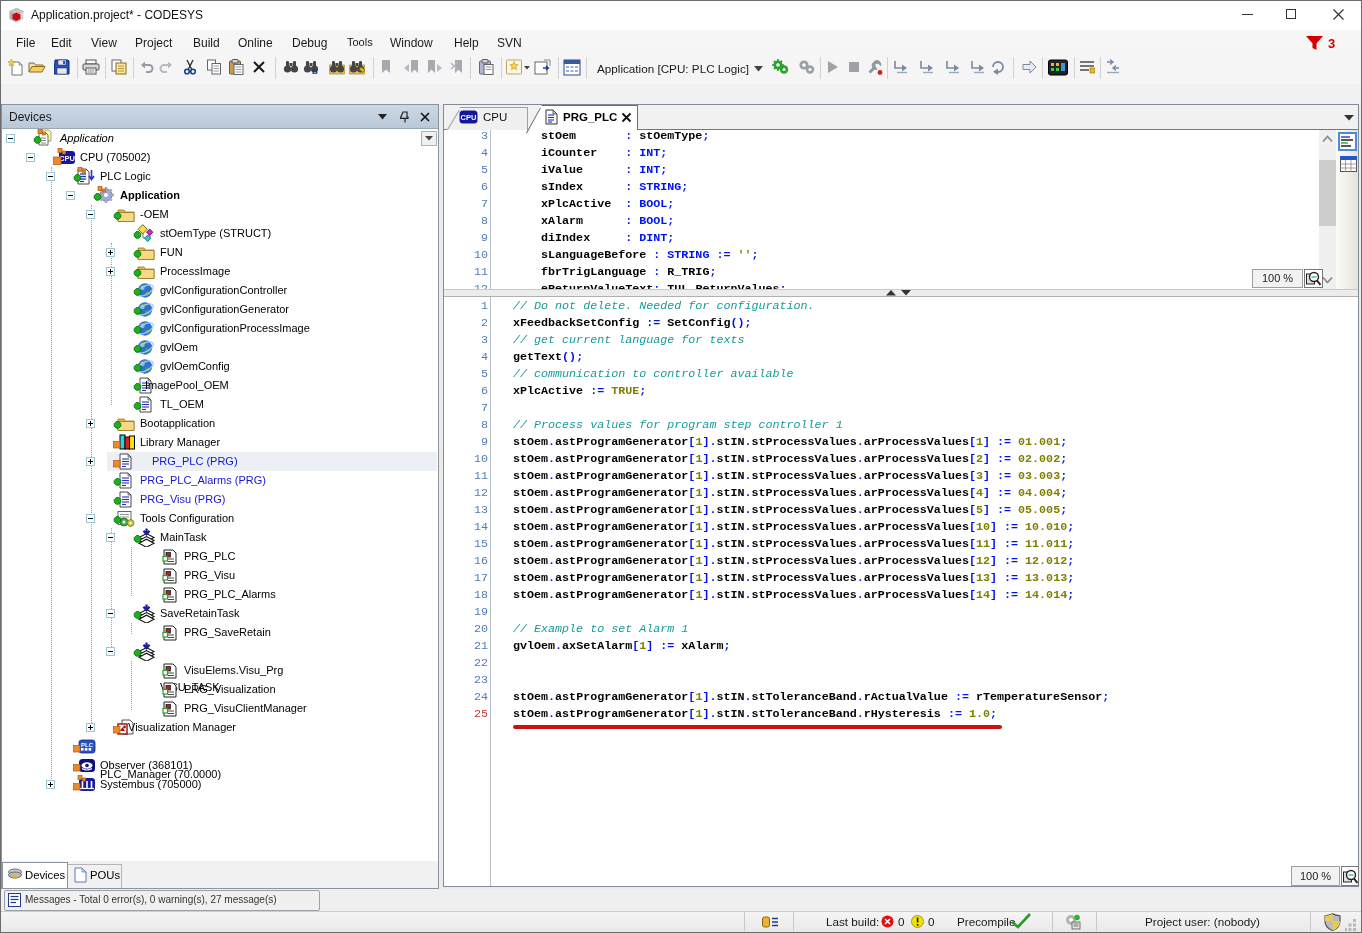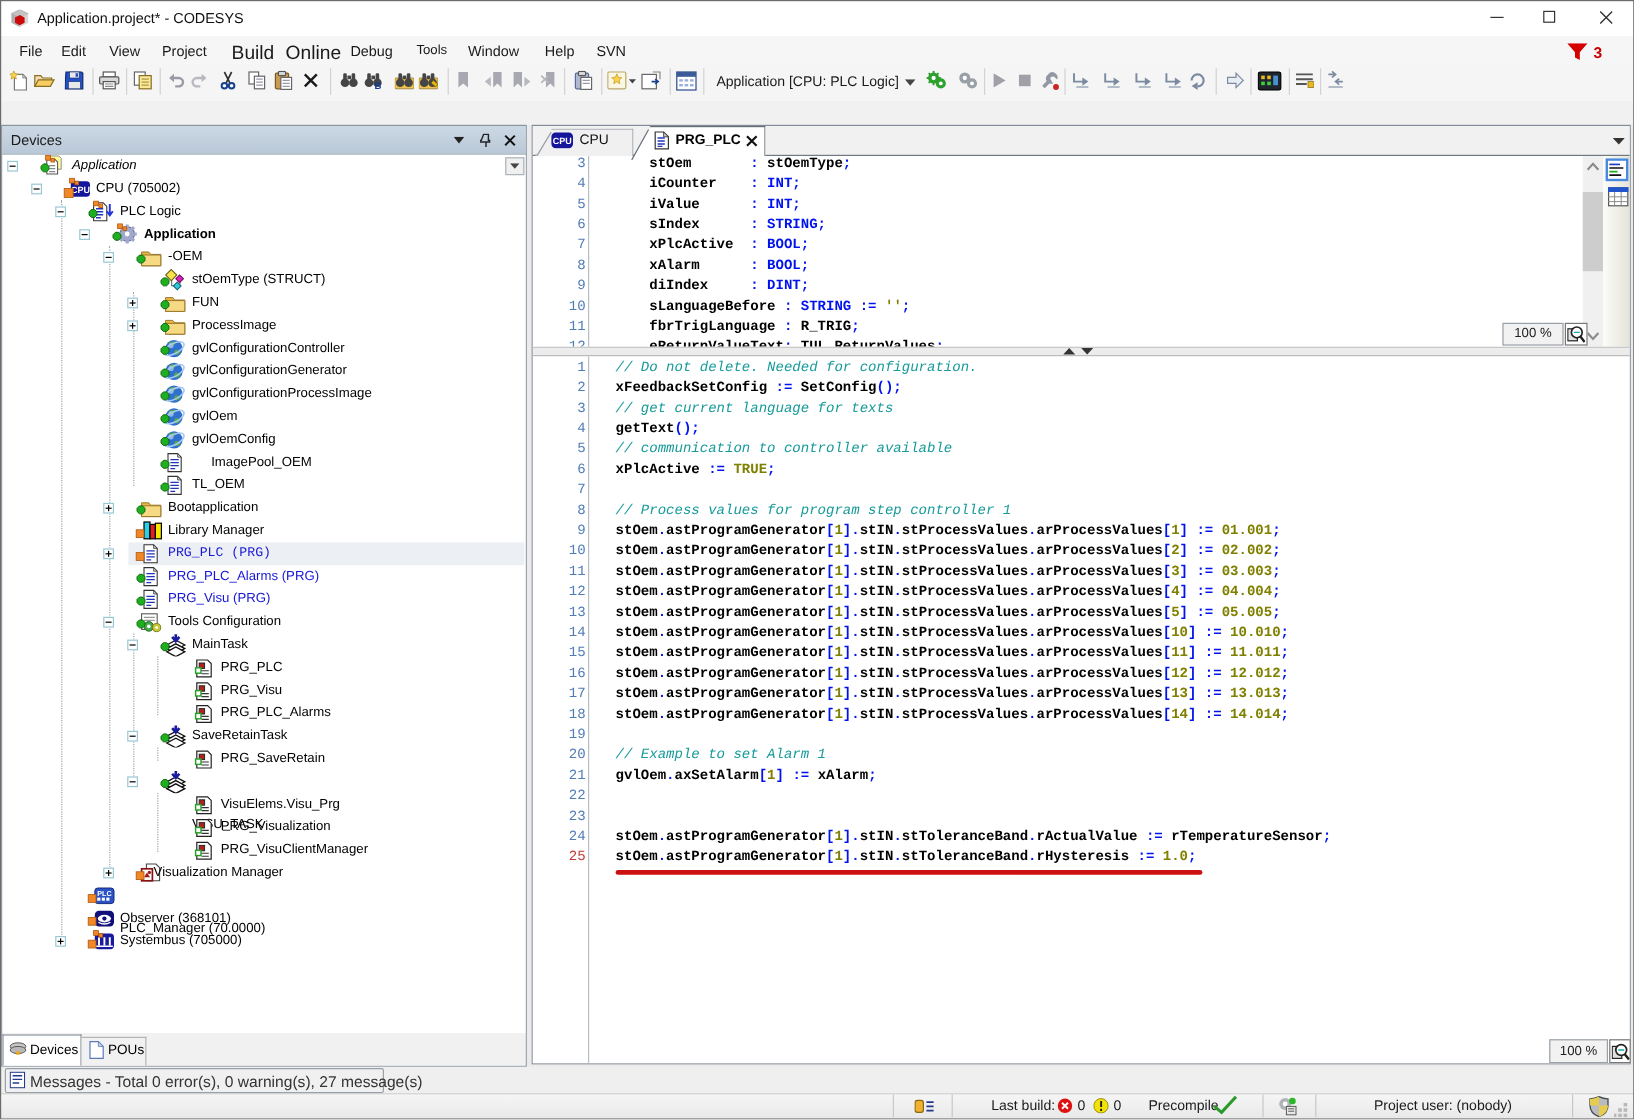--- a/index.html
+++ b/index.html
@@ -32,22 +32,22 @@
 <div class="abs" style="left:1242px;top:14px;width:11px;height:1px;background:#333"></div>
 <div class="abs" style="left:1286px;top:9px;width:10px;height:10px;border:1px solid #333"></div>
 <svg class="abs" style="left:1333px;top:9px" width="11" height="11" viewBox="0 0 11 11">
     <path d="M0.5,0.5 L10.5,10.5 M10.5,0.5 L0.5,10.5" stroke="#333" stroke-width="1.2"></path>
   </svg>
 <div class="abs" style="left:1px;top:30px;width:1360px;height:23px;background:#f6f6f6"></div>
 <div class="abs" style="left:16px;top:36px;font-size:12px;color:#1a1a1a">File</div>
 <div class="abs" style="left:51px;top:36px;font-size:12px;color:#1a1a1a">Edit</div>
 <div class="abs" style="left:91px;top:36px;font-size:12px;color:#1a1a1a">View</div>
 <div class="abs" style="left:135px;top:36px;font-size:12px;color:#1a1a1a">Project</div>
-<div class="abs" style="left:193px;top:36px;font-size:16px;color:#1a1a1a">Build</div>
-<div class="abs" style="left:238px;top:36px;font-size:16px;color:#1a1a1a">Online</div>
+<div class="abs" style="left:193px;top:36px;font-size:12px;color:#1a1a1a">Build</div>
+<div class="abs" style="left:238px;top:36px;font-size:12px;color:#1a1a1a">Online</div>
 <div class="abs" style="left:292px;top:36px;font-size:12px;color:#1a1a1a">Debug</div>
 <div class="abs" style="left:347px;top:36px;font-size:11px;color:#1a1a1a">Tools</div>
 <div class="abs" style="left:390px;top:36px;font-size:12px;color:#1a1a1a">Window</div>
 <div class="abs" style="left:454px;top:36px;font-size:12px;color:#1a1a1a">Help</div>
 <div class="abs" style="left:497px;top:36px;font-size:12px;color:#1a1a1a">SVN</div>
 <svg class="abs" style="left:1306px;top:36px" width="18" height="15" viewBox="0 0 18 15">
     <path d="M0,0 L17,0 L10.5,7.5 L10.5,14 L6.5,12 L6.5,7.5 Z" fill="#d40000"></path>
   </svg>
 <div class="abs" style="left:1328px;top:36px;font-size:13px;font-weight:bold;color:#cc0000">3</div>
 <div class="abs" style="left:1px;top:53px;width:1360px;height:31px;background:#f5f5f5"></div>
@@ -490,21 +490,21 @@
       <path d="M10,2 h8 l3,3 v12 h-11 z" fill="#fff" stroke="#333" stroke-width="0.9"></path>
       <path d="M18,2 l3,3 h-3 z" fill="#c8c8c8" stroke="#333" stroke-width="0.6"></path>
       <g stroke="#2233bb" stroke-width="1.1">
         <line x1="12" y1="7" x2="19" y2="7"></line>
         <line x1="12" y1="9.5" x2="19" y2="9.5"></line>
         <line x1="12" y1="12" x2="19" y2="12"></line>
         <line x1="12" y1="14.5" x2="16" y2="14.5"></line>
       </g>
       <path d="M4.2,9.6 l2,-2 h2.6 l2,2 v2.6 l-2,2 h-2.6 l-2,-2 z" fill="#1fae1f" stroke="#0a6a0a" stroke-width="0.8"></path>
     </svg>
-    <span class="ttxt " style="left:176px;">ImagePool_OEM</span>
+    <span class="ttxt " style="left:145px;">ImagePool_OEM</span>
   </div>
 <div class="trow" style="top:395px">
     <svg class="tico" style="left:129px" width="26" height="19" viewBox="0 0 26 19">
       <path d="M10,2 h8 l3,3 v12 h-11 z" fill="#fff" stroke="#333" stroke-width="0.9"></path>
       <path d="M18,2 l3,3 h-3 z" fill="#c8c8c8" stroke="#333" stroke-width="0.6"></path>
       <g stroke="#2233bb" stroke-width="1.1">
         <line x1="12" y1="7" x2="19" y2="7"></line>
         <line x1="12" y1="9.5" x2="19" y2="9.5"></line>
         <line x1="12" y1="12" x2="19" y2="12"></line>
         <line x1="12" y1="14.5" x2="16" y2="14.5"></line>
@@ -544,21 +544,21 @@
       <path d="M10,2 h8 l3,3 v12 h-11 z" fill="#fff" stroke="#333" stroke-width="0.9"></path>
       <path d="M18,2 l3,3 h-3 z" fill="#c8c8c8" stroke="#333" stroke-width="0.6"></path>
       <g stroke="#2233bb" stroke-width="1.1">
         <line x1="12" y1="7" x2="19" y2="7"></line>
         <line x1="12" y1="9.5" x2="19" y2="9.5"></line>
         <line x1="12" y1="12" x2="19" y2="12"></line>
         <line x1="12" y1="14.5" x2="16" y2="14.5"></line>
       </g>
       <rect x="3.5" y="8.5" width="6.5" height="6.5" fill="#f08828" stroke="#b05a10" stroke-width="0.7"></rect>
     </svg>
-    <span class="ttxt blue" style="left:140px;font-family:Liberation Mono, monospace;">PRG_PLC (PRG)</span>
+    <span class="ttxt blue" style="left:152px;">PRG_PLC (PRG)</span>
   </div>
 <div class="trow" style="top:471px">
     <svg class="tico" style="left:109px" width="26" height="19" viewBox="0 0 26 19">
       <path d="M10,2 h8 l3,3 v12 h-11 z" fill="#fff" stroke="#333" stroke-width="0.9"></path>
       <path d="M18,2 l3,3 h-3 z" fill="#c8c8c8" stroke="#333" stroke-width="0.6"></path>
       <g stroke="#2233bb" stroke-width="1.1">
         <line x1="12" y1="7" x2="19" y2="7"></line>
         <line x1="12" y1="9.5" x2="19" y2="9.5"></line>
         <line x1="12" y1="12" x2="19" y2="12"></line>
         <line x1="12" y1="14.5" x2="16" y2="14.5"></line>
@@ -949,21 +949,21 @@
 <div class="abs" style="left:1px;top:889px;width:1360px;height:22px;background:#efefef"></div>
 <div class="abs" style="left:4px;top:890px;width:316px;height:21px;background:#f0f0f0;border:1px solid #9aa0a8;border-radius:2px"></div>
 <svg class="abs" style="left:8px;top:893px" width="13" height="14" viewBox="0 0 13 14">
     <rect x="0.5" y="0.5" width="12" height="13" fill="#fff" stroke="#223a8c"></rect>
     <g stroke="#223a8c" stroke-width="1.2">
       <line x1="2.5" y1="3.5" x2="10.5" y2="3.5"></line>
       <line x1="2.5" y1="6.5" x2="10.5" y2="6.5"></line>
       <line x1="2.5" y1="9.5" x2="8" y2="9.5"></line>
     </g>
   </svg>
-<div class="abs" style="left:25px;top:894px;font-size:13px;color:#333">Messages - Total 0 error(s), 0 warning(s), 27 message(s)</div>
+<div class="abs" style="left:25px;top:894px;font-size:10px;color:#333">Messages - Total 0 error(s), 0 warning(s), 27 message(s)</div>
 <div class="abs" style="left:1px;top:911px;width:1360px;height:21px;background:linear-gradient(#f5f5f5,#e9e9e9);border-top:1px solid #cfcfcf"></div>
 <div class="abs" style="left:744px;top:912px;width:1px;height:19px;background:#c8c8c8"></div>
 <div class="abs" style="left:793px;top:912px;width:1px;height:19px;background:#c8c8c8"></div>
 <div class="abs" style="left:1052px;top:912px;width:1px;height:19px;background:#c8c8c8"></div>
 <div class="abs" style="left:1096px;top:912px;width:1px;height:19px;background:#c8c8c8"></div>
 <div class="abs" style="left:1310px;top:912px;width:1px;height:19px;background:#c8c8c8"></div>
 <svg class="abs" style="left:762px;top:915px" width="17" height="14" viewBox="0 0 17 14">
     <rect x="0.5" y="2" width="7" height="10" rx="2" fill="#f0b030" stroke="#8a6a10"></rect>
     <g stroke="#223a8c" stroke-width="1.5">
       <line x1="10" y1="3.5" x2="16" y2="3.5"></line>

